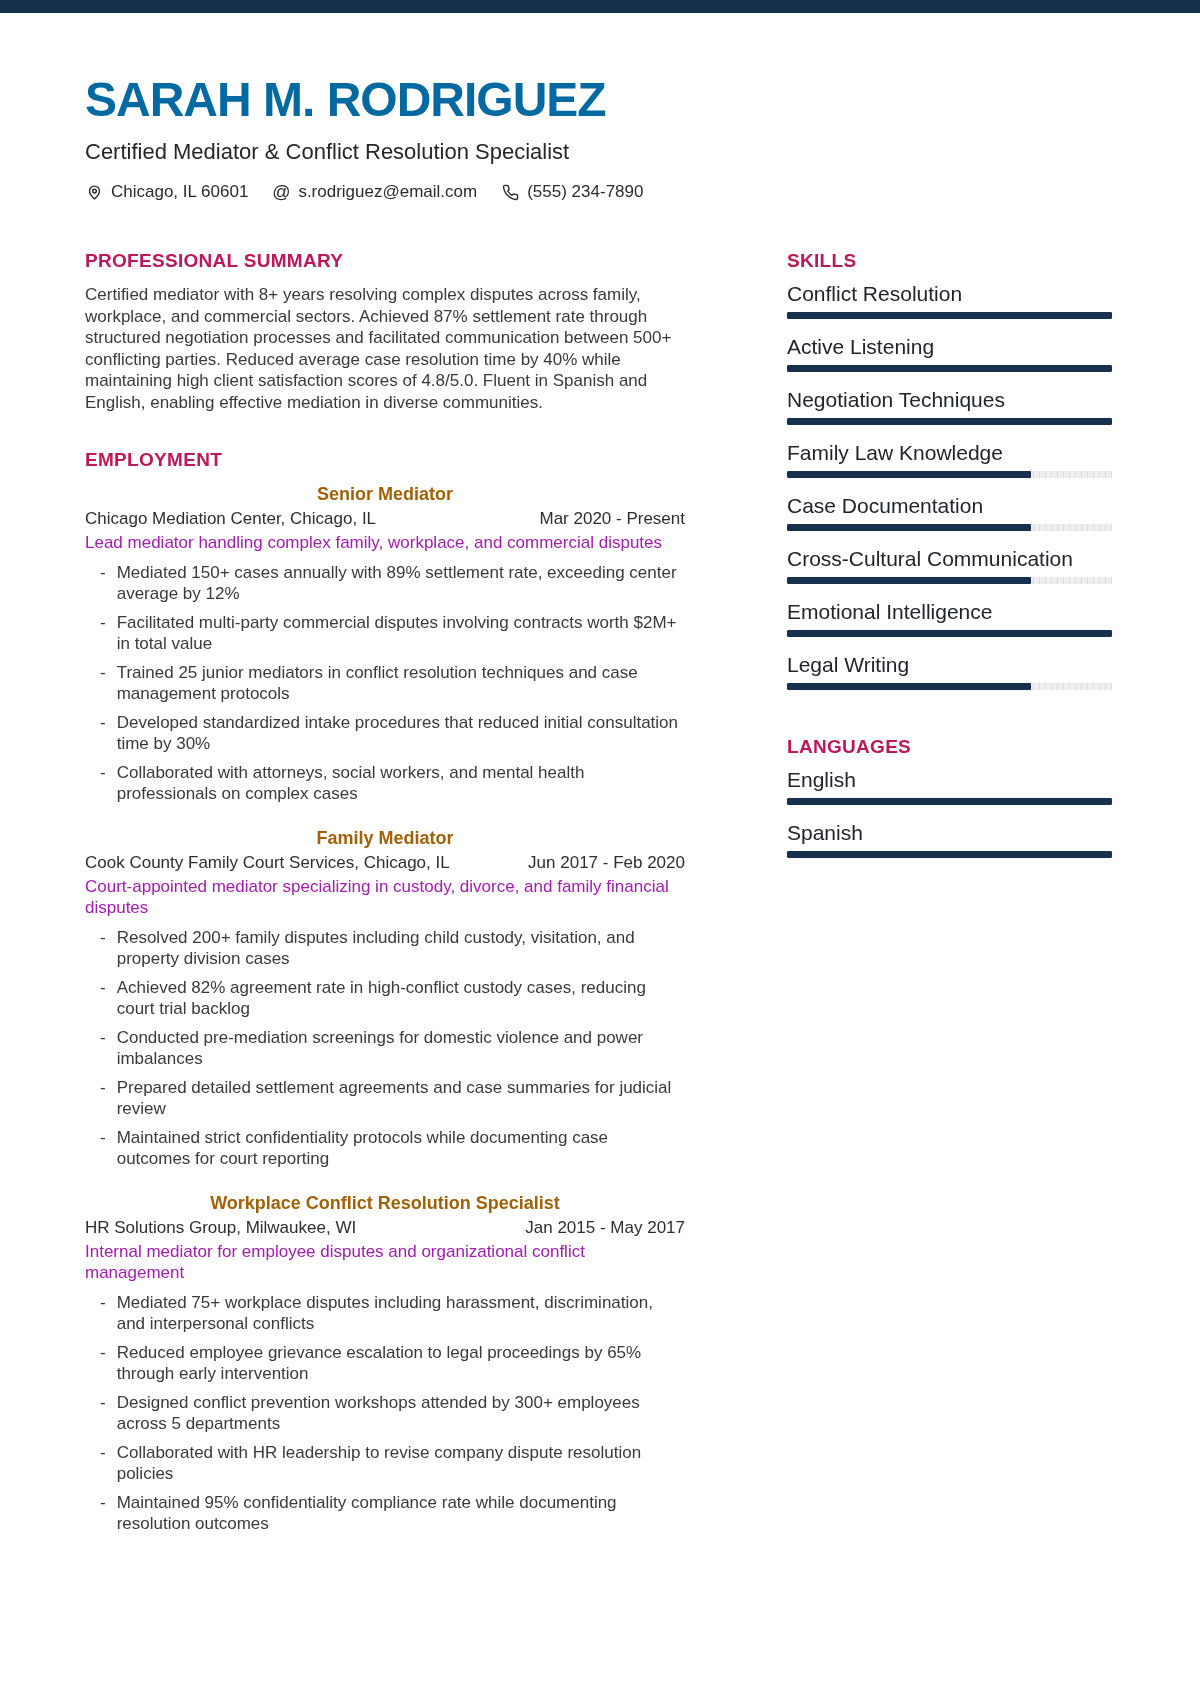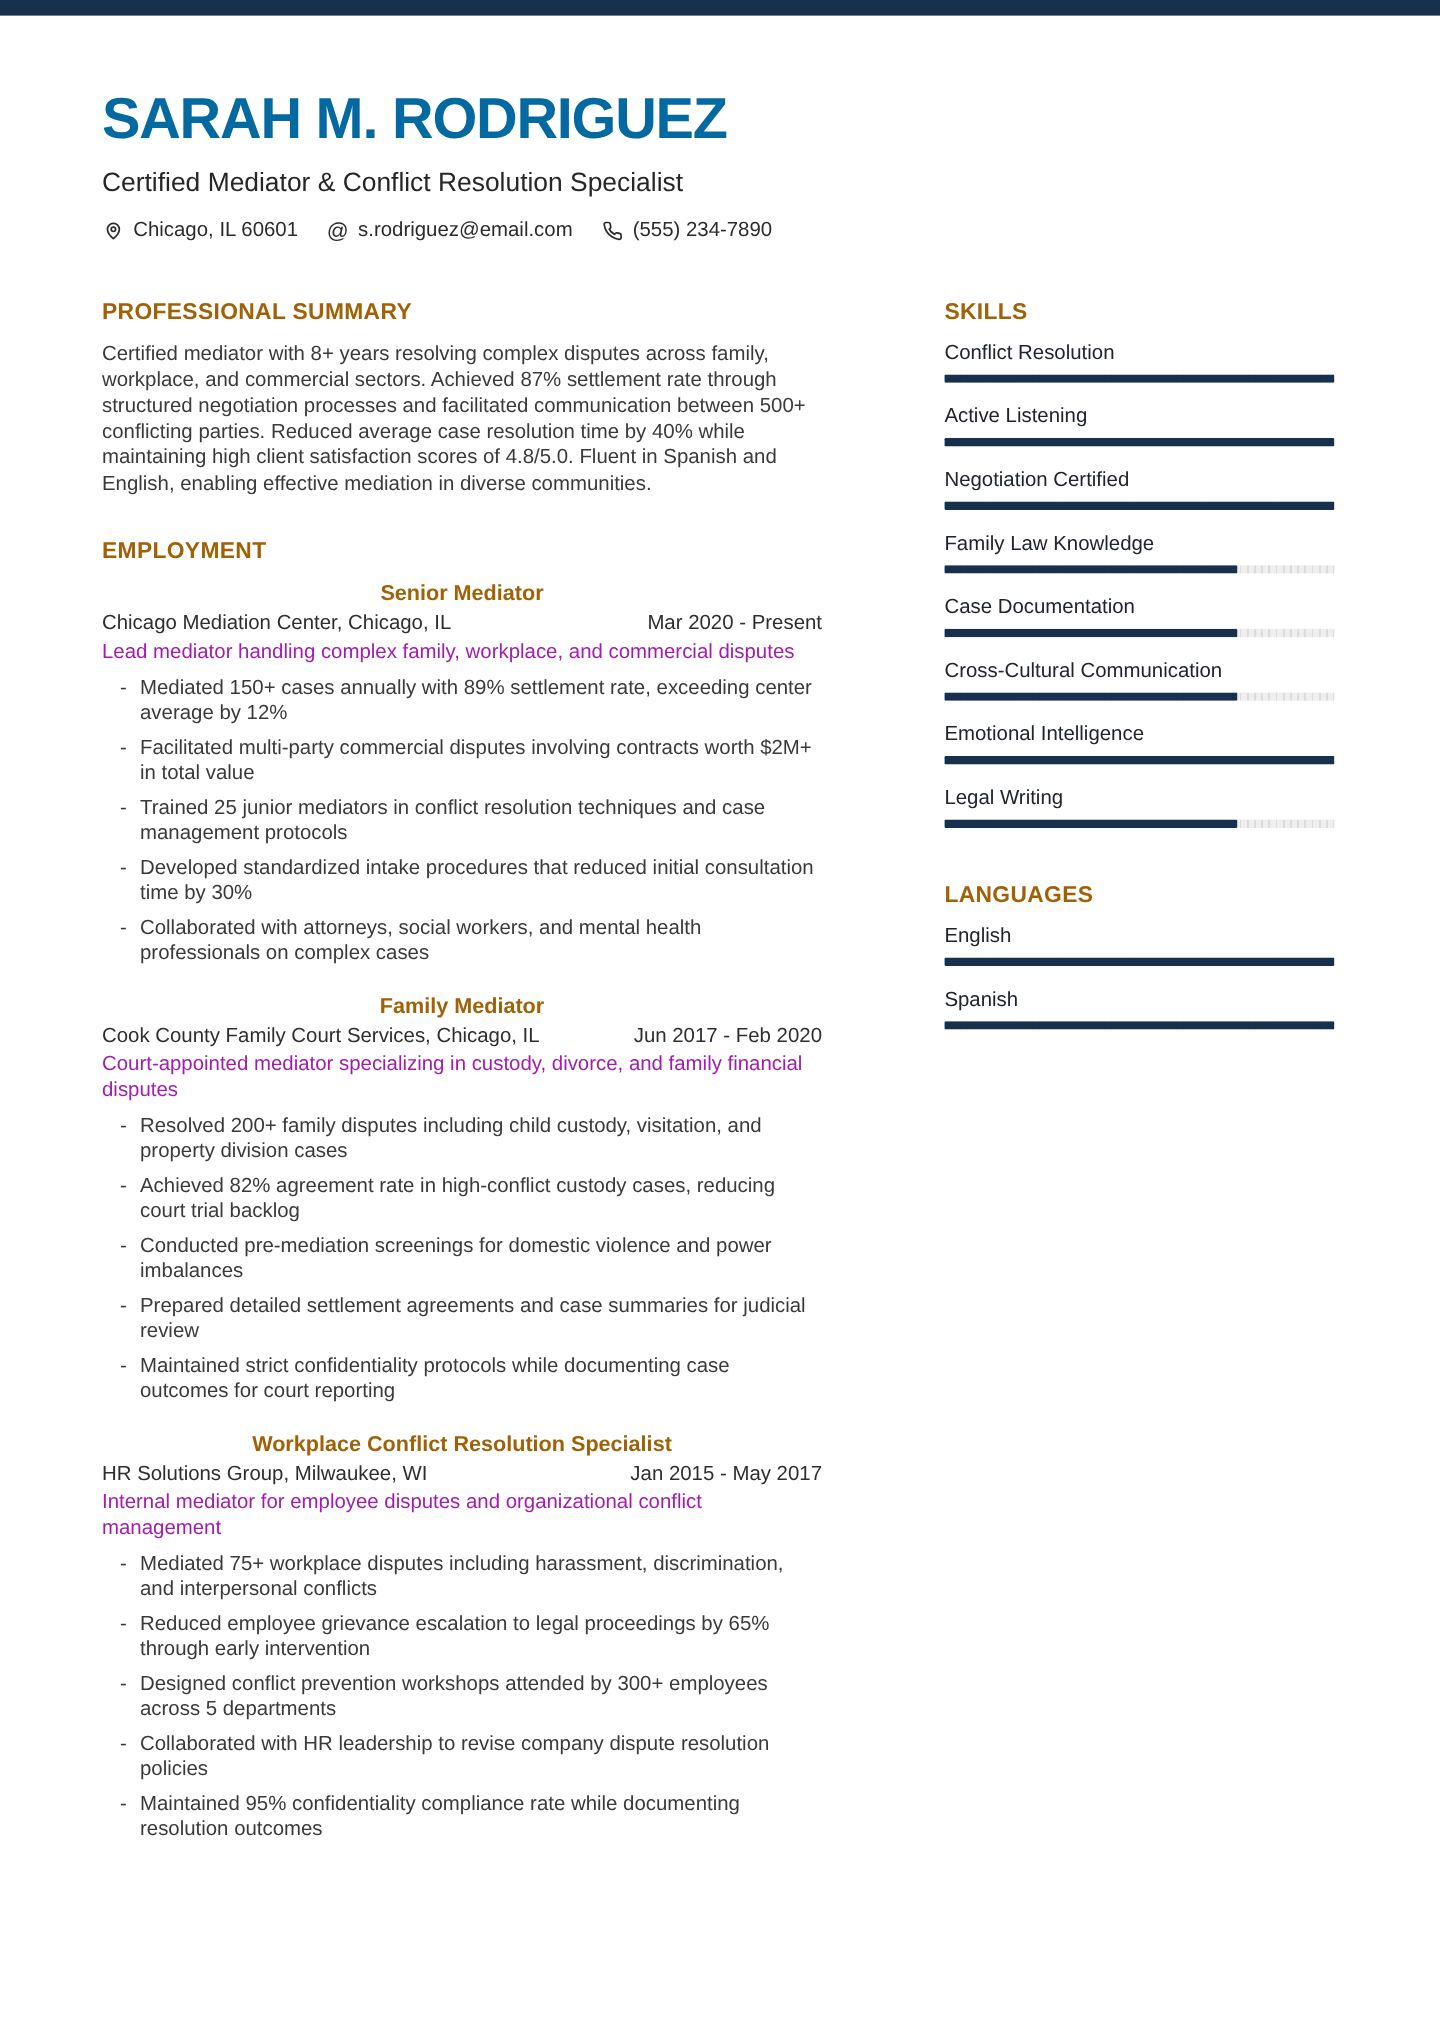--- a/index.html
+++ b/index.html
@@ -16,40 +16,40 @@
   .contact{margin-top:17px;display:flex;align-items:center;gap:24px;font-size:17px;color:#2b2b2b;}
   .citem{display:inline-flex;align-items:center;gap:8px;}
   .cicon{flex:none;display:inline-flex;align-items:center;justify-content:center;width:18px;height:18px;}
   .at-glyph{font-size:18px;line-height:18px;color:#2b2b2b;}
 
   
   .main{position:absolute;left:85px;top:250px;width:600px;}
   .sidebar{position:absolute;left:787px;top:250px;width:325px;}
 
   .sec-heading{margin:0 0 12px 0;font-size:19px;line-height:22px;font-weight:bold;
-    color:#a16207;letter-spacing:.3px;}
+    color:#be185d;letter-spacing:.3px;}
 
   .summary-text{margin:0;font-size:17px;line-height:21.5px;color:#3a3a3a;}
 
   .employment{margin-top:36px;}
   .job{margin-top:22px;}
   .job:first-of-type{margin-top:0;}
   .job-title{font-size:18px;line-height:23px;font-weight:bold;color:#a16207;text-align:center;}
   .company-row{display:flex;justify-content:space-between;align-items:center;
     font-size:17px;line-height:23px;color:#2e2e2e;margin-top:1px;}
   .job-dates{white-space:nowrap;color:#2e2e2e;padding-left:32px;}
   .job-desc{font-size:17px;line-height:21.5px;color:#a21caf;margin-top:2px;}
   .bullets{margin-top:8px;}
   .bullet{display:flex;gap:11px;padding-left:15px;margin:0 0 7px 0;
     font-size:17px;line-height:21.5px;color:#3a3a3a;}
   .bullet .marker{flex:none;}
 
   
   .skill{margin-bottom:18px;}
-  .skill-label{font-size:17px;line-height:20px;color:#20242c;}
+  .skill-label{font-size:21px;line-height:20px;color:#20242c;}
   .bar-track{margin-top:8px;height:7px;border-radius:1px;overflow:hidden;
     background:#ececec;
     background-image:repeating-linear-gradient(90deg,#dcdcdc 0 1.5px,#efefef 1.5px 6px);}
   .bar-fill{height:100%;background:#16304e;border-radius:1px;}
   .languages-block{margin-top:46px;}
 </style>
 </head>
 <body>
 
 <div class="topbar"></div>
@@ -198,21 +198,21 @@
           <div class="bar-fill" style="width: 100%;"></div>
         </div>
     </div>
     <div class="skill">
       <div class="skill-label">Active Listening</div>
       <div class="bar-track">
           <div class="bar-fill" style="width: 100%;"></div>
         </div>
     </div>
     <div class="skill">
-      <div class="skill-label">Negotiation Certified</div>
+      <div class="skill-label">Negotiation Techniques</div>
       <div class="bar-track">
           <div class="bar-fill" style="width: 100%;"></div>
         </div>
     </div>
     <div class="skill">
       <div class="skill-label">Family Law Knowledge</div>
       <div class="bar-track">
           <div class="bar-fill" style="width: 75%;"></div>
         </div>
     </div>

